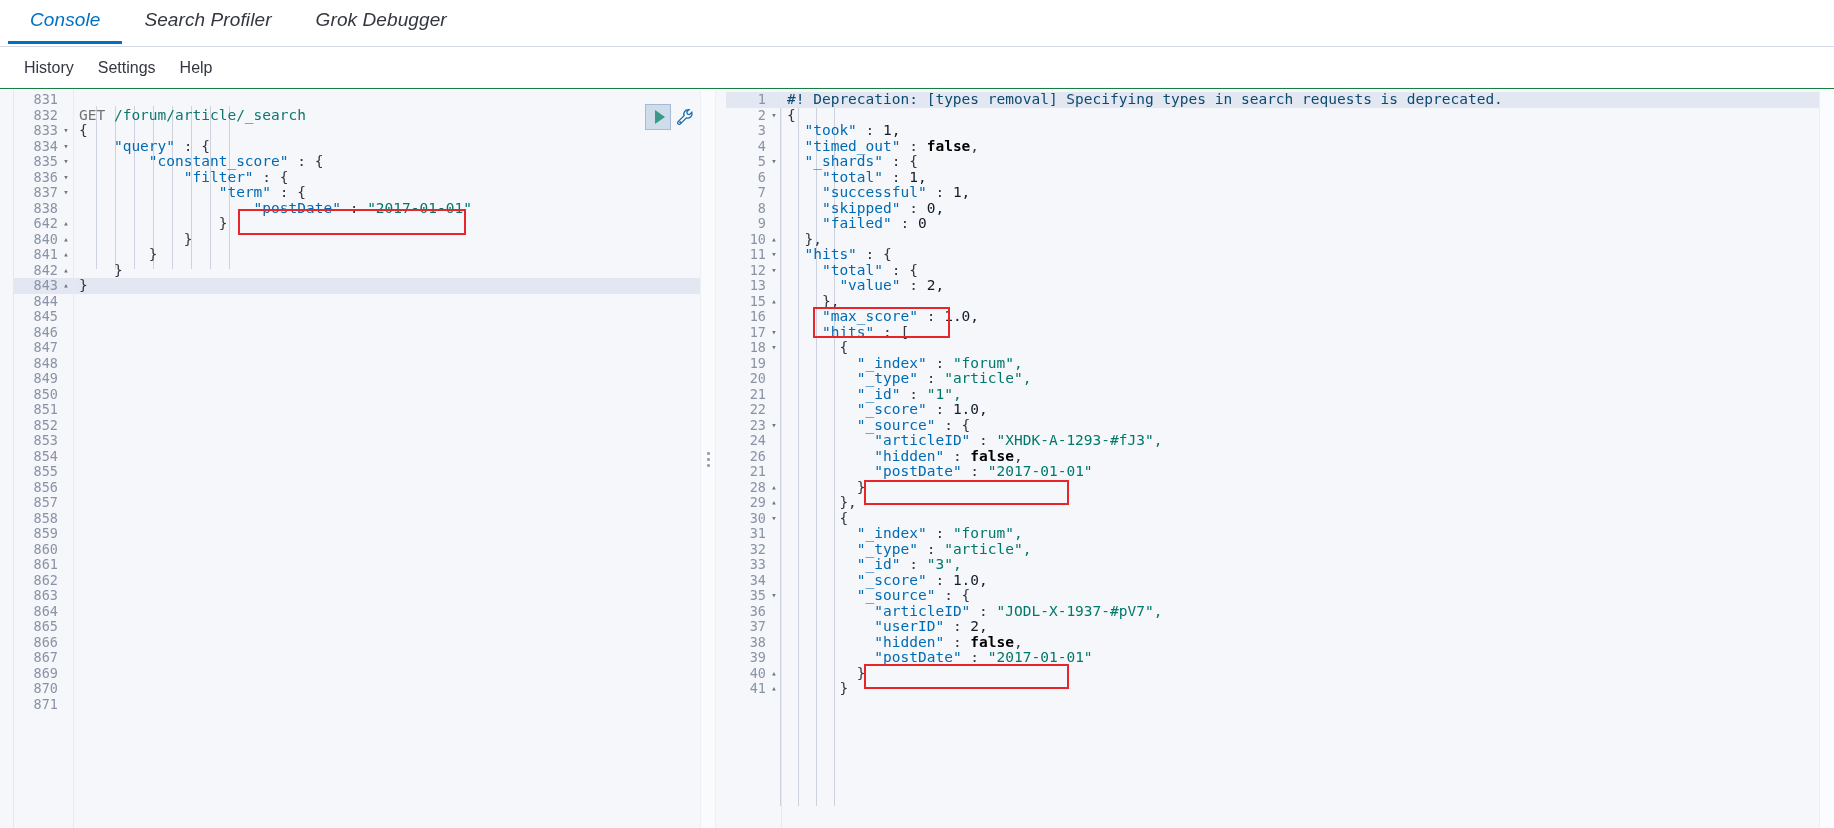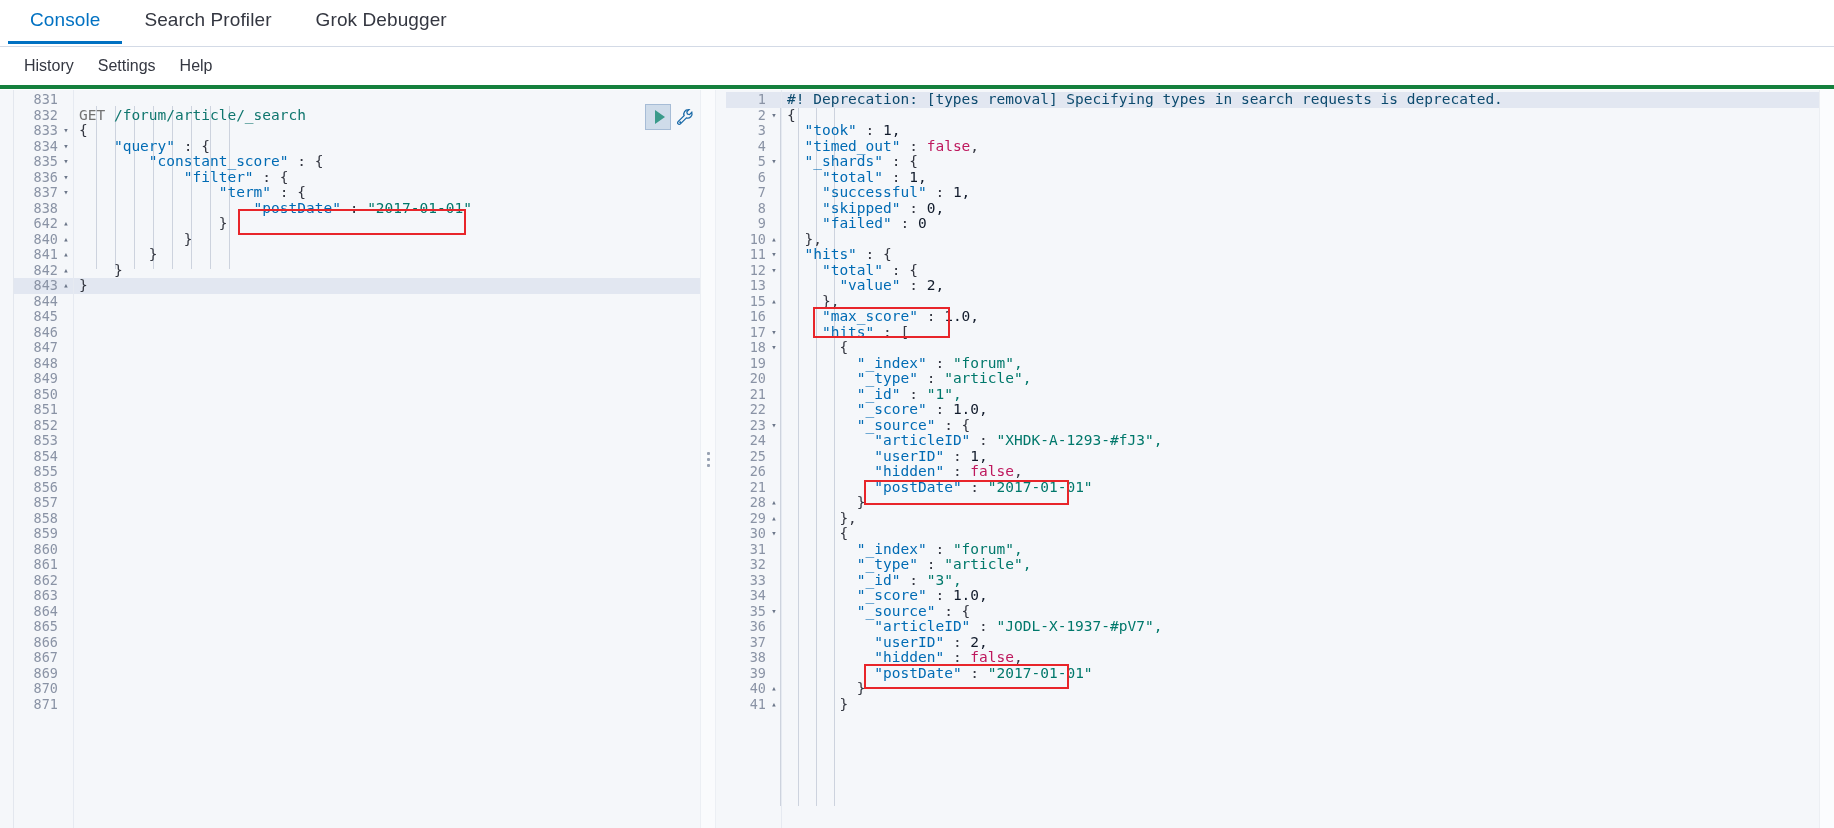--- a/index.html
+++ b/index.html
@@ -28,36 +28,37 @@
     height:1px; background:#d3dae6;
   }
   .tab {
     font-size: 19px;
     color: #343741;
     padding: 9px 22px 13px 22px;
     cursor: pointer;
     position: relative;
     white-space: nowrap;
     letter-spacing: .1px;
+    font-style: italic;
   }
   .tab.active { color: #0071c2; }
   .tab.active::after {
     content:"";
     position:absolute; left:0; right:0; bottom:0;
     height:3px; background:#0071c2; z-index:2;
   }
 
   
   .menubar {
     height: 42px;
     display: flex;
     align-items: center;
     padding-left: 12px;
     background: #ffffff;
-    border-bottom: 4px solid #15803d;
+    border-bottom: 1px solid #15803d;
   }
   .menu-item {
     font-size: 16px;
     color: #343741;
     padding: 4px 12px;
     cursor: pointer;
     white-space: nowrap;
   }
 
   
@@ -144,21 +145,21 @@
   .pane-right .gutter-sep {
     position:absolute; top:0; bottom:0; left:65px; width:1px; background:#e6eaf1; z-index:3;
   }
 
   
   .k-method { color: #737373; }     
   .k-url    { color: #0f766e; }     
   .k-key    { color: #006bb4; }     
   .k-str    { color: #00786b; }     
   .k-num    { color: #111b2b; }
-  .k-bool   { color: #be185d; }
+  .k-bool   { color: #000000; font-weight: bold; }
   .k-punct  { color: #343741; }
   .k-warn   { color: #0c4a6e; }
 
   
   .indents { position:absolute; inset:0; pointer-events:none; }
   .iguide {
     position:absolute; top:0; bottom:0; width:1px; background:#cdd3de;
   }
 
   
@@ -341,21 +342,20 @@
             <div class="row"><span class="gnum">15</span><span class="fold">▴</span><span class="gutter-edge"></span><span class="code"><span class="k-punct">    },</span></span></div>
             <div class="row"><span class="gnum">16</span><span class="fold"></span><span class="gutter-edge"></span><span class="code"><span class="k-punct">    </span><span class="k-key">"max_score"</span><span class="k-punct"> : </span><span class="k-num">1.0,</span></span></div>
             <div class="row"><span class="gnum">17</span><span class="fold">▾</span><span class="gutter-edge"></span><span class="code"><span class="k-punct">    </span><span class="k-key">"hits"</span><span class="k-punct"> : [</span></span></div>
             <div class="row"><span class="gnum">18</span><span class="fold">▾</span><span class="gutter-edge"></span><span class="code"><span class="k-punct">      {</span></span></div>
             <div class="row"><span class="gnum">19</span><span class="fold"></span><span class="gutter-edge"></span><span class="code"><span class="k-punct">        </span><span class="k-key">"_index"</span><span class="k-punct"> : </span><span class="k-str">"forum",</span></span></div>
             <div class="row"><span class="gnum">20</span><span class="fold"></span><span class="gutter-edge"></span><span class="code"><span class="k-punct">        </span><span class="k-key">"_type"</span><span class="k-punct"> : </span><span class="k-str">"article",</span></span></div>
             <div class="row"><span class="gnum">21</span><span class="fold"></span><span class="gutter-edge"></span><span class="code"><span class="k-punct">        </span><span class="k-key">"_id"</span><span class="k-punct"> : </span><span class="k-str">"1",</span></span></div>
             <div class="row"><span class="gnum">22</span><span class="fold"></span><span class="gutter-edge"></span><span class="code"><span class="k-punct">        </span><span class="k-key">"_score"</span><span class="k-punct"> : </span><span class="k-num">1.0,</span></span></div>
             <div class="row"><span class="gnum">23</span><span class="fold">▾</span><span class="gutter-edge"></span><span class="code"><span class="k-punct">        </span><span class="k-key">"_source"</span><span class="k-punct"> : {</span></span></div>
             <div class="row"><span class="gnum">24</span><span class="fold"></span><span class="gutter-edge"></span><span class="code"><span class="k-punct">          </span><span class="k-key">"articleID"</span><span class="k-punct"> : </span><span class="k-str">"XHDK-A-1293-#fJ3",</span></span></div>
-            <div class="row"><span class="gnum">25</span><span class="fold"></span><span class="gutter-edge"></span><span class="code"><span class="k-punct">          </span><span class="k-key">"userID"</span><span class="k-punct"> : </span><span class="k-num">1,</span></span></div>
             <div class="row"><span class="gnum">26</span><span class="fold"></span><span class="gutter-edge"></span><span class="code"><span class="k-punct">          </span><span class="k-key">"hidden"</span><span class="k-punct"> : </span><span class="k-bool">false</span><span class="k-punct">,</span></span></div>
             <div class="row"><span class="gnum">21</span><span class="fold"></span><span class="gutter-edge"></span><span class="code"><span class="k-punct">          </span><span class="k-key">"postDate"</span><span class="k-punct"> : </span><span class="k-str">"2017-01-01"</span></span></div>
             <div class="row"><span class="gnum">28</span><span class="fold">▴</span><span class="gutter-edge"></span><span class="code"><span class="k-punct">        }</span></span></div>
             <div class="row"><span class="gnum">29</span><span class="fold">▴</span><span class="gutter-edge"></span><span class="code"><span class="k-punct">      },</span></span></div>
             <div class="row"><span class="gnum">30</span><span class="fold">▾</span><span class="gutter-edge"></span><span class="code"><span class="k-punct">      {</span></span></div>
             <div class="row"><span class="gnum">31</span><span class="fold"></span><span class="gutter-edge"></span><span class="code"><span class="k-punct">        </span><span class="k-key">"_index"</span><span class="k-punct"> : </span><span class="k-str">"forum",</span></span></div>
             <div class="row"><span class="gnum">32</span><span class="fold"></span><span class="gutter-edge"></span><span class="code"><span class="k-punct">        </span><span class="k-key">"_type"</span><span class="k-punct"> : </span><span class="k-str">"article",</span></span></div>
             <div class="row"><span class="gnum">33</span><span class="fold"></span><span class="gutter-edge"></span><span class="code"><span class="k-punct">        </span><span class="k-key">"_id"</span><span class="k-punct"> : </span><span class="k-str">"3",</span></span></div>
             <div class="row"><span class="gnum">34</span><span class="fold"></span><span class="gutter-edge"></span><span class="code"><span class="k-punct">        </span><span class="k-key">"_score"</span><span class="k-punct"> : </span><span class="k-num">1.0,</span></span></div>
             <div class="row"><span class="gnum">35</span><span class="fold">▾</span><span class="gutter-edge"></span><span class="code"><span class="k-punct">        </span><span class="k-key">"_source"</span><span class="k-punct"> : {</span></span></div>

